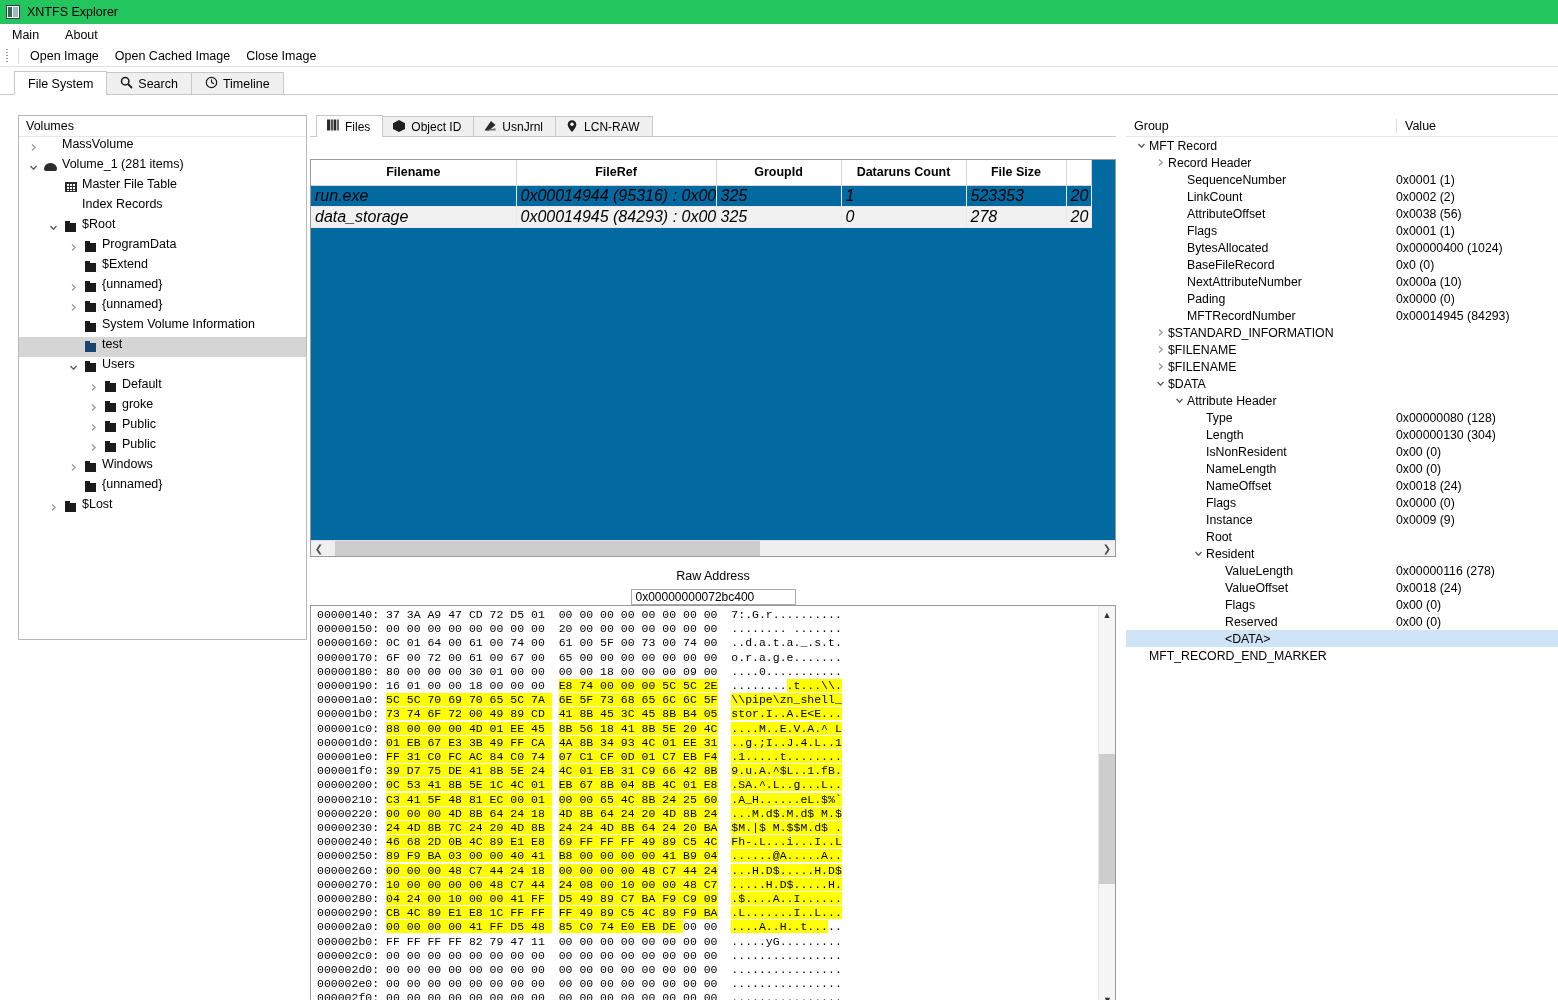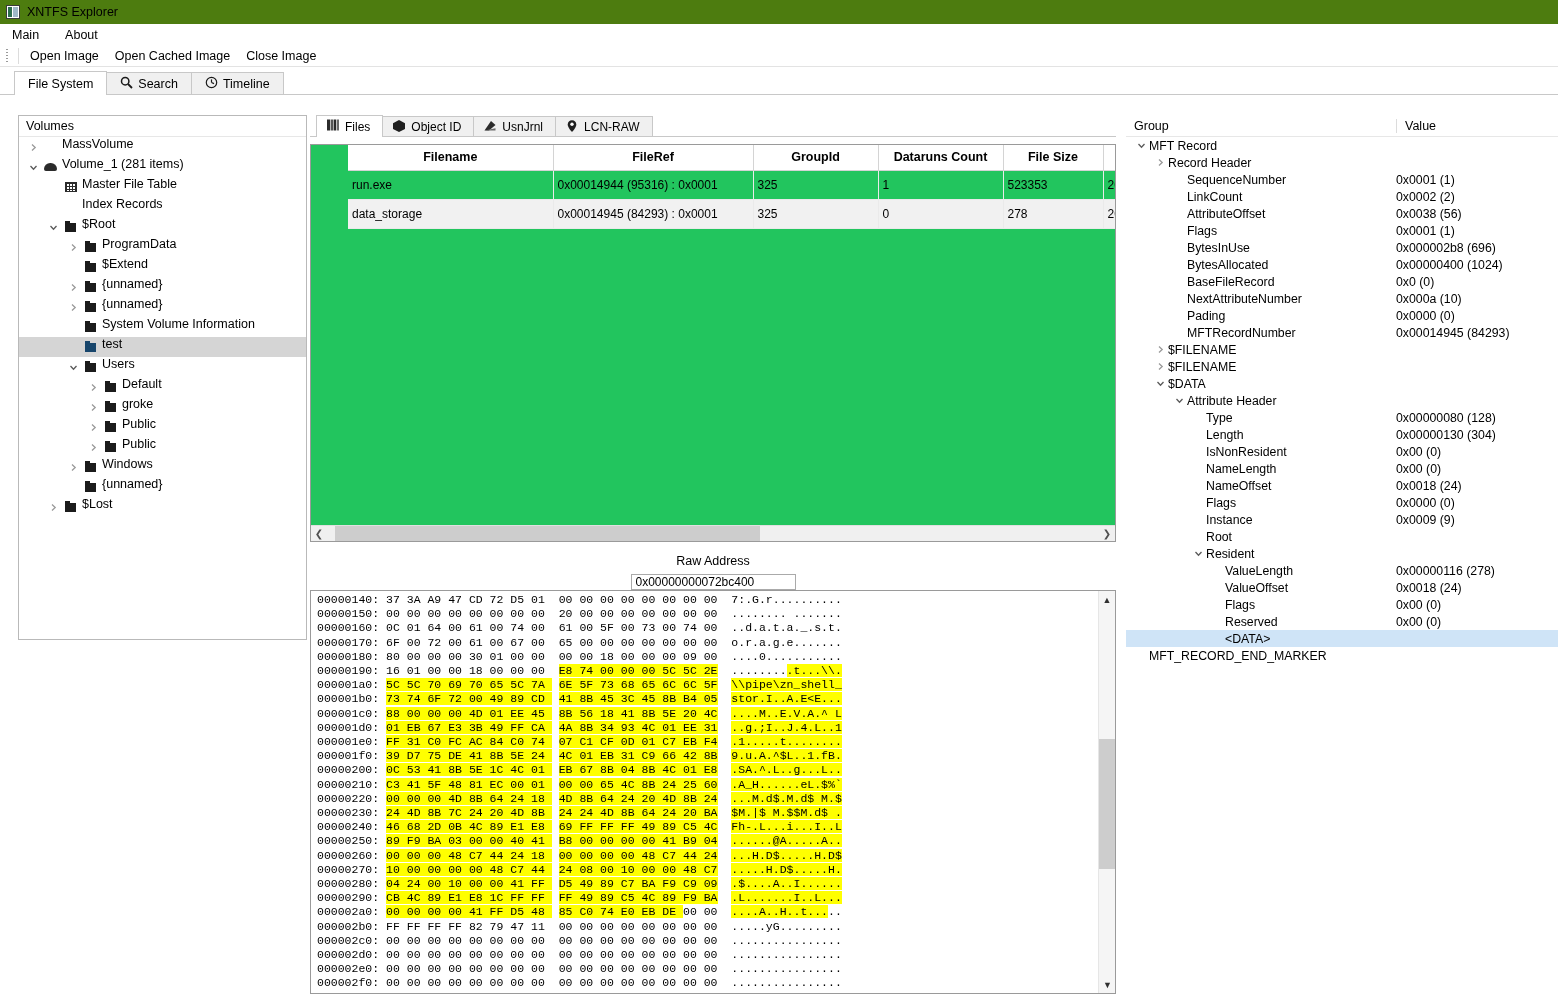--- a/index.html
+++ b/index.html
@@ -9,21 +9,21 @@
     background: #ffffff;
     font-family: "Liberation Sans", sans-serif;
     font-size: 12px;
     color: #000000;
     overflow: hidden;
   }
 
   
   #titlebar {
     height: 24px; display: flex; align-items: center;
-    padding-left: 6px; gap: 7px; background: #4d7c0f;
+    padding-left: 6px; gap: 7px; background: #22c55e;
   }
   #titlebar .app-ico {
     width: 14px; height: 14px; position: relative; flex: 0 0 auto;
     background: #ffffff; border: 1px solid #3b3b3b;
   }
   #titlebar .app-ico::before {
     content:""; position:absolute; left:1px; top:1px; width:4px; height:10px; background:#2d6e4e;
   }
   #titlebar .app-ico::after {
     content:""; position:absolute; left:6px; top:1px; width:5px; height:10px; background:#9fb8c8;
@@ -114,32 +114,32 @@
   #subtabstrip::after{content:"";position:absolute;left:0;right:0;bottom:0;height:1px;background:#c8c8c8;}
   .stab{
     height:21px; display:flex; align-items:center; gap:5px; padding:0 12px 0 9px;
     border:1px solid #c8c8c8; border-bottom:none; background:#f0f0f0;
     font-size:12px; margin-right:-1px; position:relative; cursor:default;
   }
   .stab.active{background:#fff; z-index:3; height:22px;}
   .stab.active::after{content:"";position:absolute;left:0;right:0;bottom:-1px;height:2px;background:#fff;}
 
   #filestable{
-    margin-top:7px; border:1px solid #9a9a9a; background:#22c55e;
-    height:398px; position:relative; overflow:hidden;padding-left:37px;
+    margin-top:22px; border:1px solid #9a9a9a; background:#0369a1;
+    height:398px; position:relative; overflow:hidden;
   }
   table.grid { border-collapse:collapse; width:780px; table-layout:fixed; }
   table.grid th{
     font-size:12.5px; font-weight:bold; text-align:center; height:25px;
     border-right:1px solid #d4d4d4; border-bottom:1px solid #d4d4d4;
     background:#ffffff; padding:0 4px;
   }
   table.grid td{
-    font-size:12px; height:29px; padding:0 4px; border-right:1px solid #eaeaea;
-    border-bottom:1px solid #eaeaea; white-space:nowrap; overflow:hidden;
+    font-size:16px; height:21px; padding:0 4px; border-right:1px solid #eaeaea;
+    border-bottom:1px solid #eaeaea; white-space:nowrap; overflow:hidden;font-style:italic;
   }
   table.grid tr.alt td{ background:#f1f1f1; }
   #hscroll{
     position:absolute; left:0; right:0; bottom:0; height:16px;
     background:#f0f0f0; border-top:1px solid #e0e0e0; display:flex; align-items:center;
   }
   #hscroll .arr{ width:16px; text-align:center; color:#505050; font-size:10px; }
   #hscroll .track{ flex:1; height:16px; background:#f0f0f0; position:relative;}
   #hscroll .thumb{ position:absolute; left:8px; top:0; width:425px; height:16px; background:#cdcdcd;}
 
@@ -594,25 +594,20 @@
           <span class="gname">AttributeOffset</span>
           <span class="rval">0x0038 (56)</span>
         </div>
         <div class="rnode rrow">
           <span class="exp" style="margin-left: 46px;"></span>
           <span class="gname">Flags</span>
           <span class="rval">0x0001 (1)</span>
         </div>
         <div class="rnode rrow">
           <span class="exp" style="margin-left: 46px;"></span>
-          <span class="gname">BytesInUse</span>
-          <span class="rval">0x000002b8 (696)</span>
-        </div>
-        <div class="rnode rrow">
-          <span class="exp" style="margin-left: 46px;"></span>
           <span class="gname">BytesAllocated</span>
           <span class="rval">0x00000400 (1024)</span>
         </div>
         <div class="rnode rrow">
           <span class="exp" style="margin-left: 46px;"></span>
           <span class="gname">BaseFileRecord</span>
           <span class="rval">0x0 (0)</span>
         </div>
         <div class="rnode rrow">
           <span class="exp" style="margin-left: 46px;"></span>
@@ -621,20 +616,28 @@
         </div>
         <div class="rnode rrow">
           <span class="exp" style="margin-left: 46px;"></span>
           <span class="gname">Pading</span>
           <span class="rval">0x0000 (0)</span>
         </div>
         <div class="rnode rrow">
           <span class="exp" style="margin-left: 46px;"></span>
           <span class="gname">MFTRecordNumber</span>
           <span class="rval">0x00014945 (84293)</span>
+        </div>
+        <div class="rnode rrow">
+          <span class="exp" style="margin-left: 27px;">
+            <svg width="9" height="9" viewBox="0 0 9 9">
+              <polyline points="3,1.5 6.2,4.5 3,7.5" fill="none" stroke="#9a9a9a" stroke-width="1.3"></polyline>
+            </svg>
+          </span>
+          <span class="gname">$STANDARD_INFORMATION</span>
         </div>
         <div class="rnode rrow">
           <span class="exp" style="margin-left: 27px;">
             <svg width="9" height="9" viewBox="0 0 9 9">
               <polyline points="3,1.5 6.2,4.5 3,7.5" fill="none" stroke="#9a9a9a" stroke-width="1.3"></polyline>
             </svg>
           </span>
           <span class="gname">$FILENAME</span>
         </div>
         <div class="rnode rrow">

